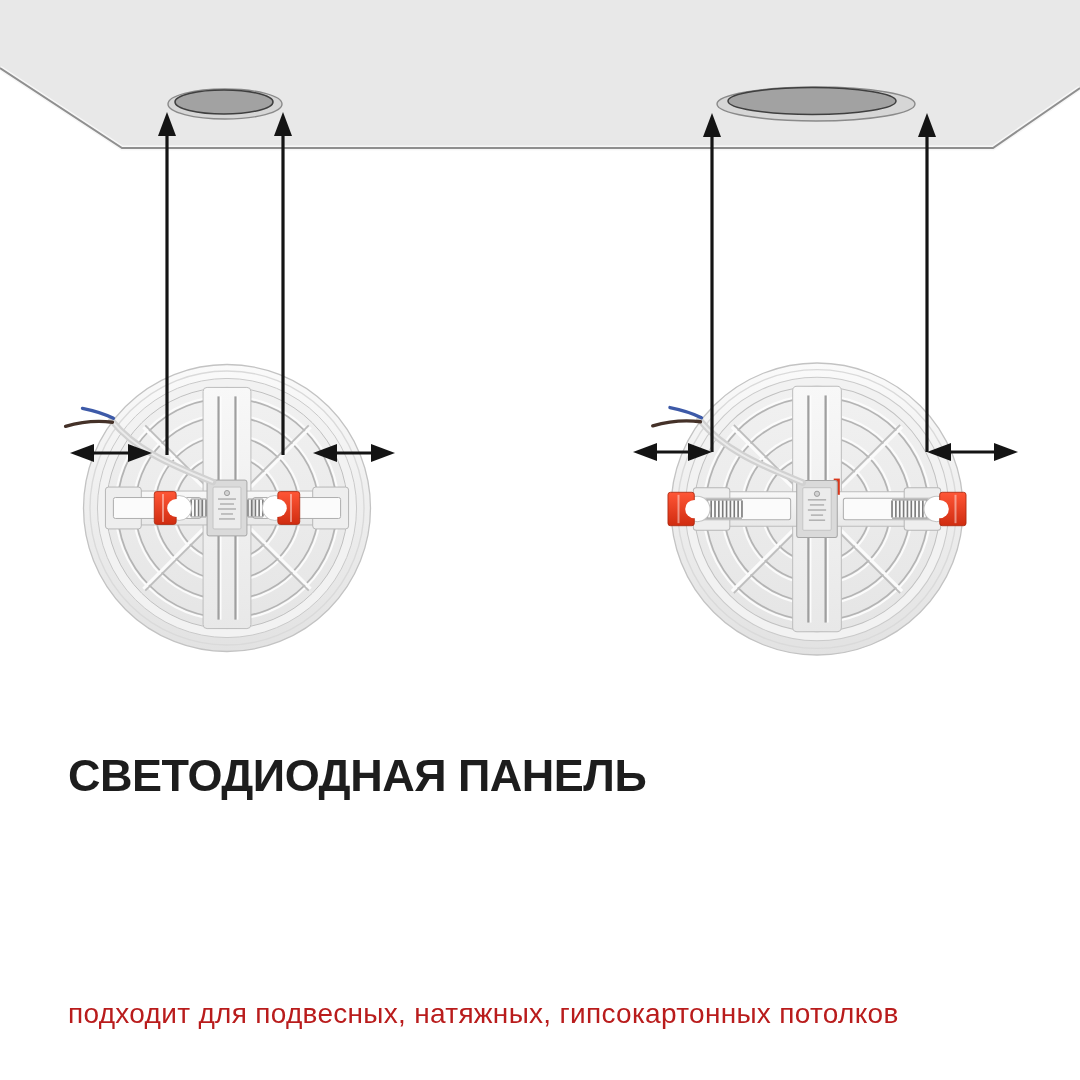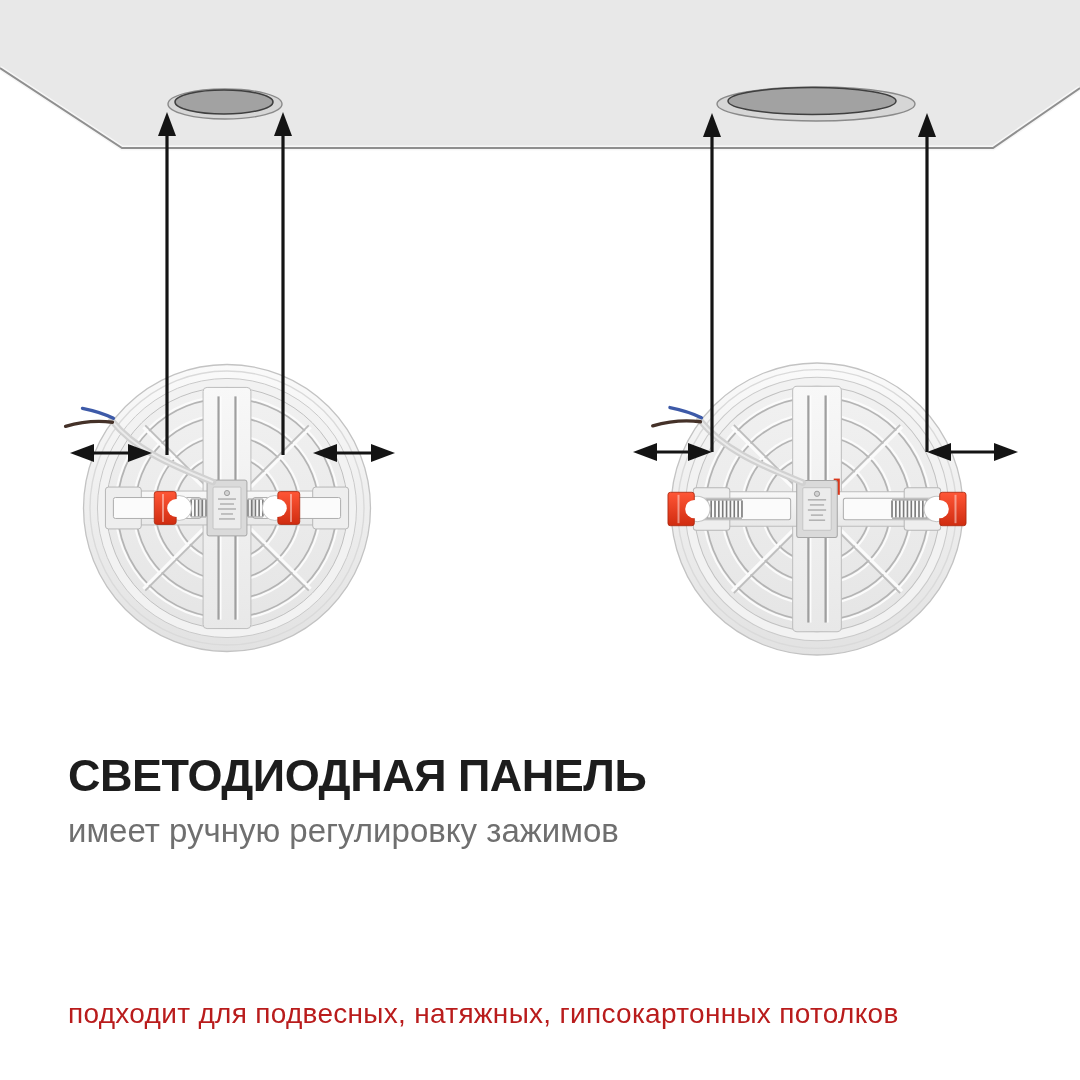--- a/index.html
+++ b/index.html
@@ -251,15 +251,14 @@
         <polygon points="395,453 371,444 371,462"></polygon>
         <line x1="647" y1="452" x2="698" y2="452" stroke="#141414" stroke-width="3.2"></line>
         <polygon points="633,452 657,443 657,461"></polygon>
         <polygon points="712,452 688,443 688,461"></polygon>
         <line x1="941" y1="452" x2="1004" y2="452" stroke="#141414" stroke-width="3.2"></line>
         <polygon points="927,452 951,443 951,461"></polygon>
         <polygon points="1018,452 994,443 994,461"></polygon>
       </g>
     </svg>
   <div class="title" style="color: rgb(29, 29, 29);">СВЕТОДИОДНАЯ ПАНЕЛЬ</div>
-  <div class="subtitle" style="color: rgb(111, 111, 111);">имеет ручную регулировку зажимов</div>
   <div class="footnote" style="color: #b91c1c;">подходит для подвесных, натяжных, гипсокартонных потолков</div>
 </div>
 
 </body></html>

